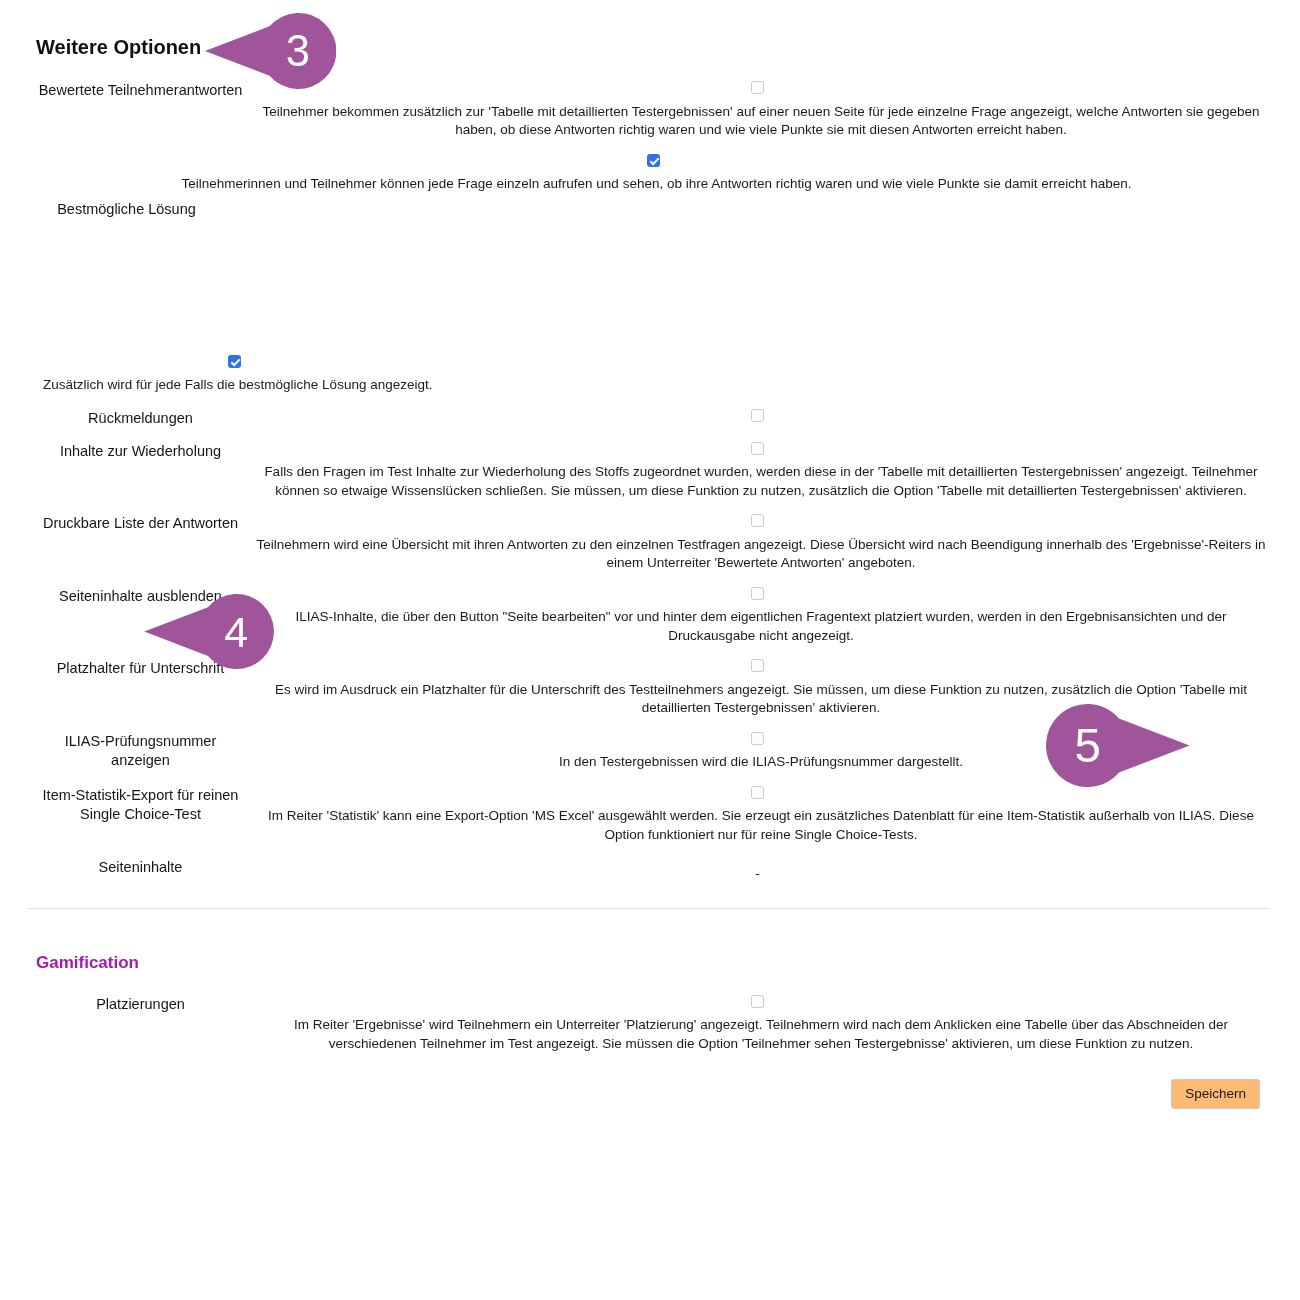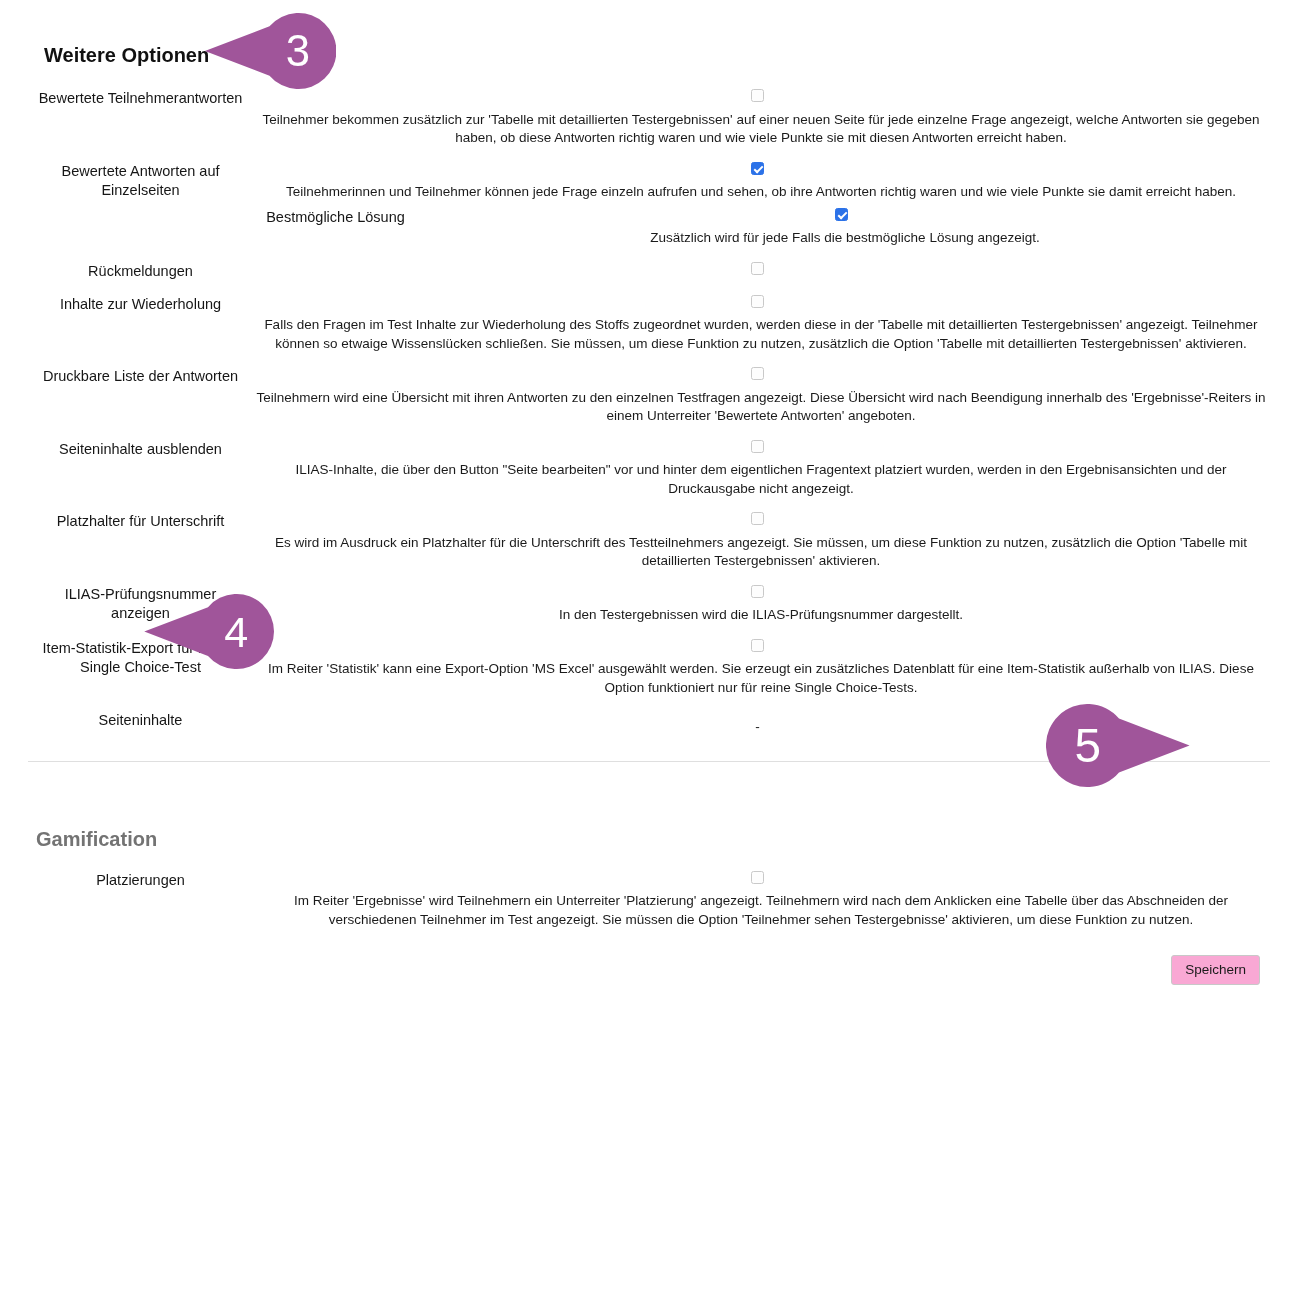--- a/index.html
+++ b/index.html
@@ -3,53 +3,53 @@
 <meta charset="utf-8">
 <style>
   html,body{margin:0;padding:0;background:#ffffff;}
   body{
     width:1300px;height:1300px;position:relative;overflow:hidden;
     font-family:"Liberation Sans","DejaVu Sans",sans-serif;
     color:#161616;-webkit-font-smoothing:antialiased;
   }
   .page{position:relative;padding:34px 30px 0 36px;}
 
-  h1.section-title{font-size:20px;font-weight:700;margin:8px;line-height:26px;color:#111;}
-  h2.section-title{font-size:20px;font-weight:700;margin:66px 0 0 0;line-height:22px;color:#737373;}
+  h1.section-title{font-size:20px;font-weight:700;margin:0;line-height:26px;color:#111;}
+  h2.section-title{font-size:17px;font-weight:700;margin:43px 0 0 0;line-height:22px;color:#a21caf;}
 
   .rows{margin-top:21px;text-align:center;}
   .row{display:flex;align-items:flex-start;margin-bottom:14px;}
   .row-label{width:209px;flex:0 0 209px;font-size:14.5px;line-height:19px;padding-top:0px;color:#161616;}
   .row-content{flex:1;min-width:0;font-size:13.5px;line-height:18.5px;color:#1b1b1b;}
   .desc{margin:3px 0 0 7px;}
 
   
   .cb{
     display:inline-block;width:13px;height:13px;box-sizing:border-box;
     border:1px solid #c9c9c9;border-radius:2.5px;background:#fdfdfd;vertical-align:top;
     position:relative;
   }
   .cb.checked{background:#2c72e8;border-color:#2c72e8;}
   .cb.checked::after{
     content:"";position:absolute;left:4px;top:1px;width:3px;height:7px;
     border:solid #fff;border-width:0 2px 2px 0;transform:rotate(45deg);
   }
 
-  .subrow{display:flex;align-items:flex-start;margin-top:6px;}
+  .subrow{display:flex;align-items:flex-start;margin-top:6px;flex-direction:column;}
   .subrow-label{width:155px;flex:0 0 155px;margin-left:13px;font-size:14.5px;line-height:19px;color:#161616;}
   .subrow-content{flex:1;min-width:0;font-size:13.5px;line-height:18.5px;}
 
   .dash-value{padding-top:7px;}
 
   hr.section-divider{border:0;border-top:1px solid #dfdfdf;margin:24px 0 0 -8px;}
 
   .save-row{margin-top:26px;text-align:right;padding-right:10px;}
   .btn{
     display:inline-block;font-family:inherit;font-size:13.5px;color:#1a1a1a;
-    background:#f9a8d4;border:1px solid #c8c8c8;border-radius:3px;
+    background:#fdba74;border:1px solid #c8c8c8;border-radius:3px;
     padding:6px 13px;cursor:pointer;line-height:16px;
   }
 
   
   .annotation{position:absolute;z-index:10;pointer-events:none;}
   .annotation svg{display:block;}
   .ann-num{
     fill:#ffffff;font-family:"Liberation Sans","DejaVu Sans",sans-serif;
     font-size:46px;font-weight:400;
   }
@@ -65,21 +65,20 @@
 
     <div class="row">
       <div class="row-label">Bewertete Teilnehmerantworten</div>
       <div class="row-content">
         <span class="cb"></span>
         <div class="desc">Teilnehmer bekommen zusätzlich zur 'Tabelle mit detaillierten Testergebnissen' auf einer neuen Seite für jede einzelne Frage angezeigt, welche Antworten sie gegeben haben, ob diese Antworten richtig waren und wie viele Punkte sie mit diesen Antworten erreicht haben.</div>
       </div>
     </div>
 
     <div class="row">
-      <div class="row-label">Bewertete Antworten auf Einzelseiten</div>
       <div class="row-content">
         <span class="cb checked"></span>
         <div class="desc">Teilnehmerinnen und Teilnehmer können jede Frage einzeln aufrufen und sehen, ob ihre Antworten richtig waren und wie viele Punkte sie damit erreicht haben.</div>
         <div class="subrow">
           <div class="subrow-label">Bestmögliche Lösung</div>
           <div class="subrow-content">
             <span class="cb checked"></span>
             <div class="desc">Zusätzlich wird für jede Falls die bestmögliche Lösung angezeigt.</div>
           </div>
         </div>

